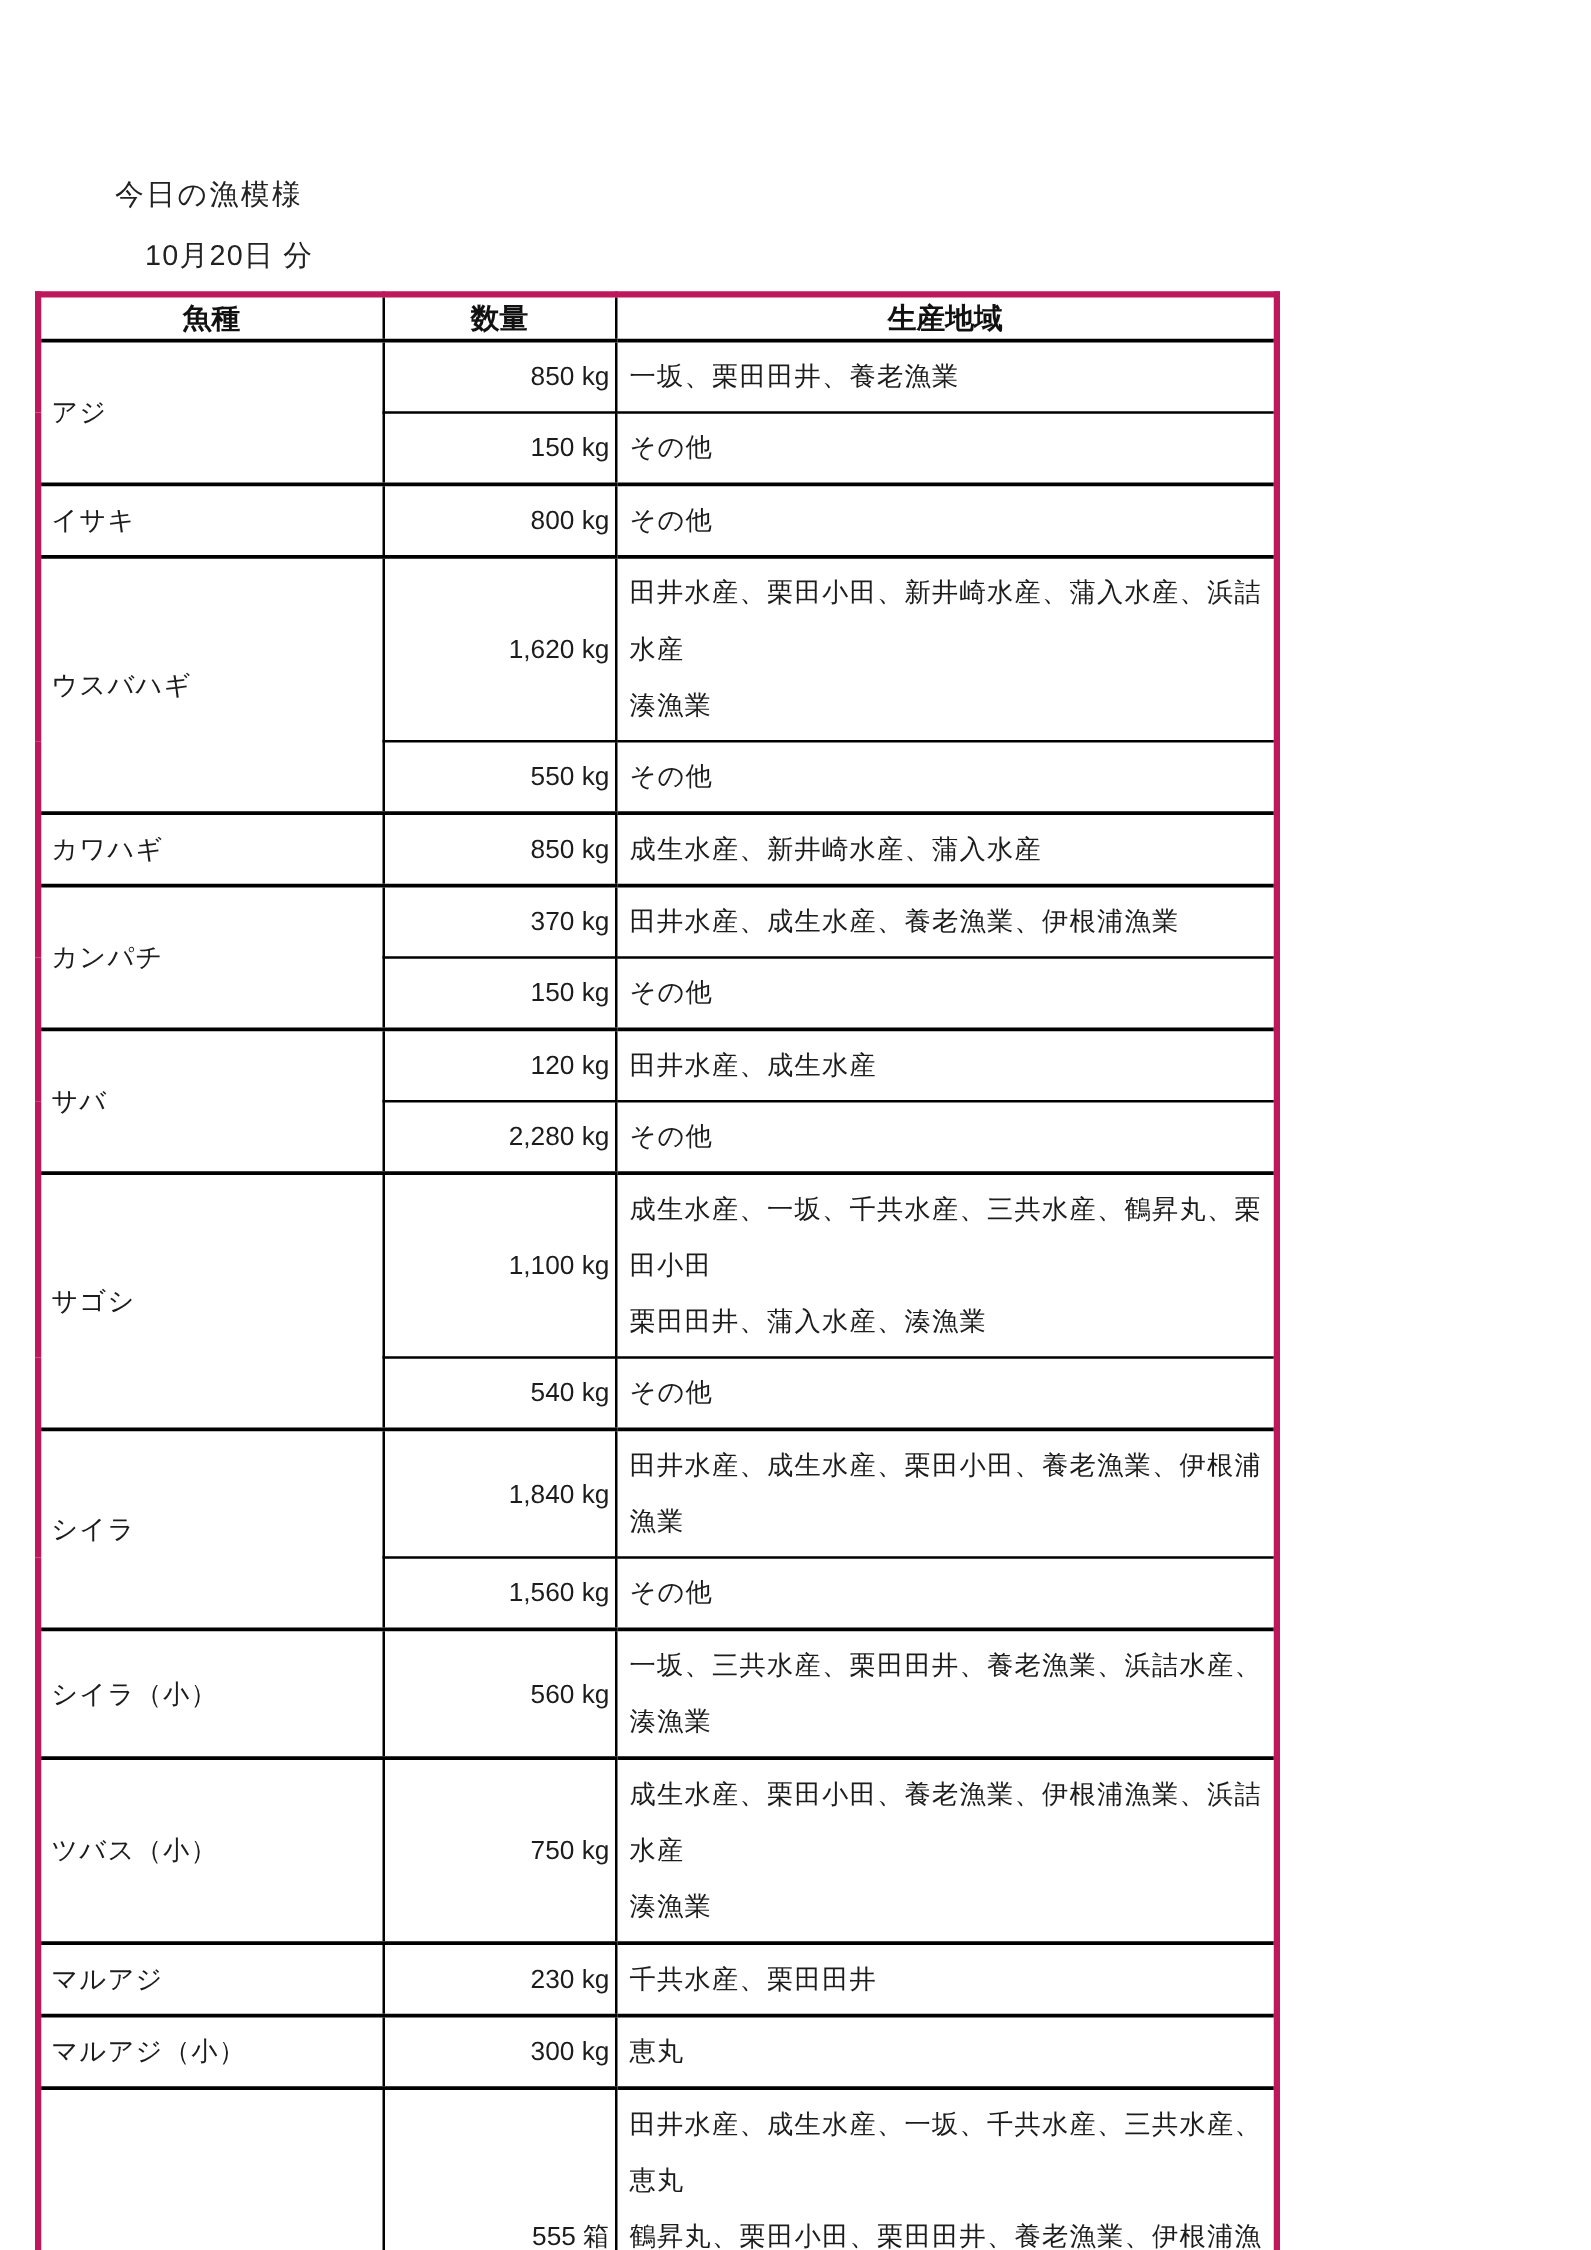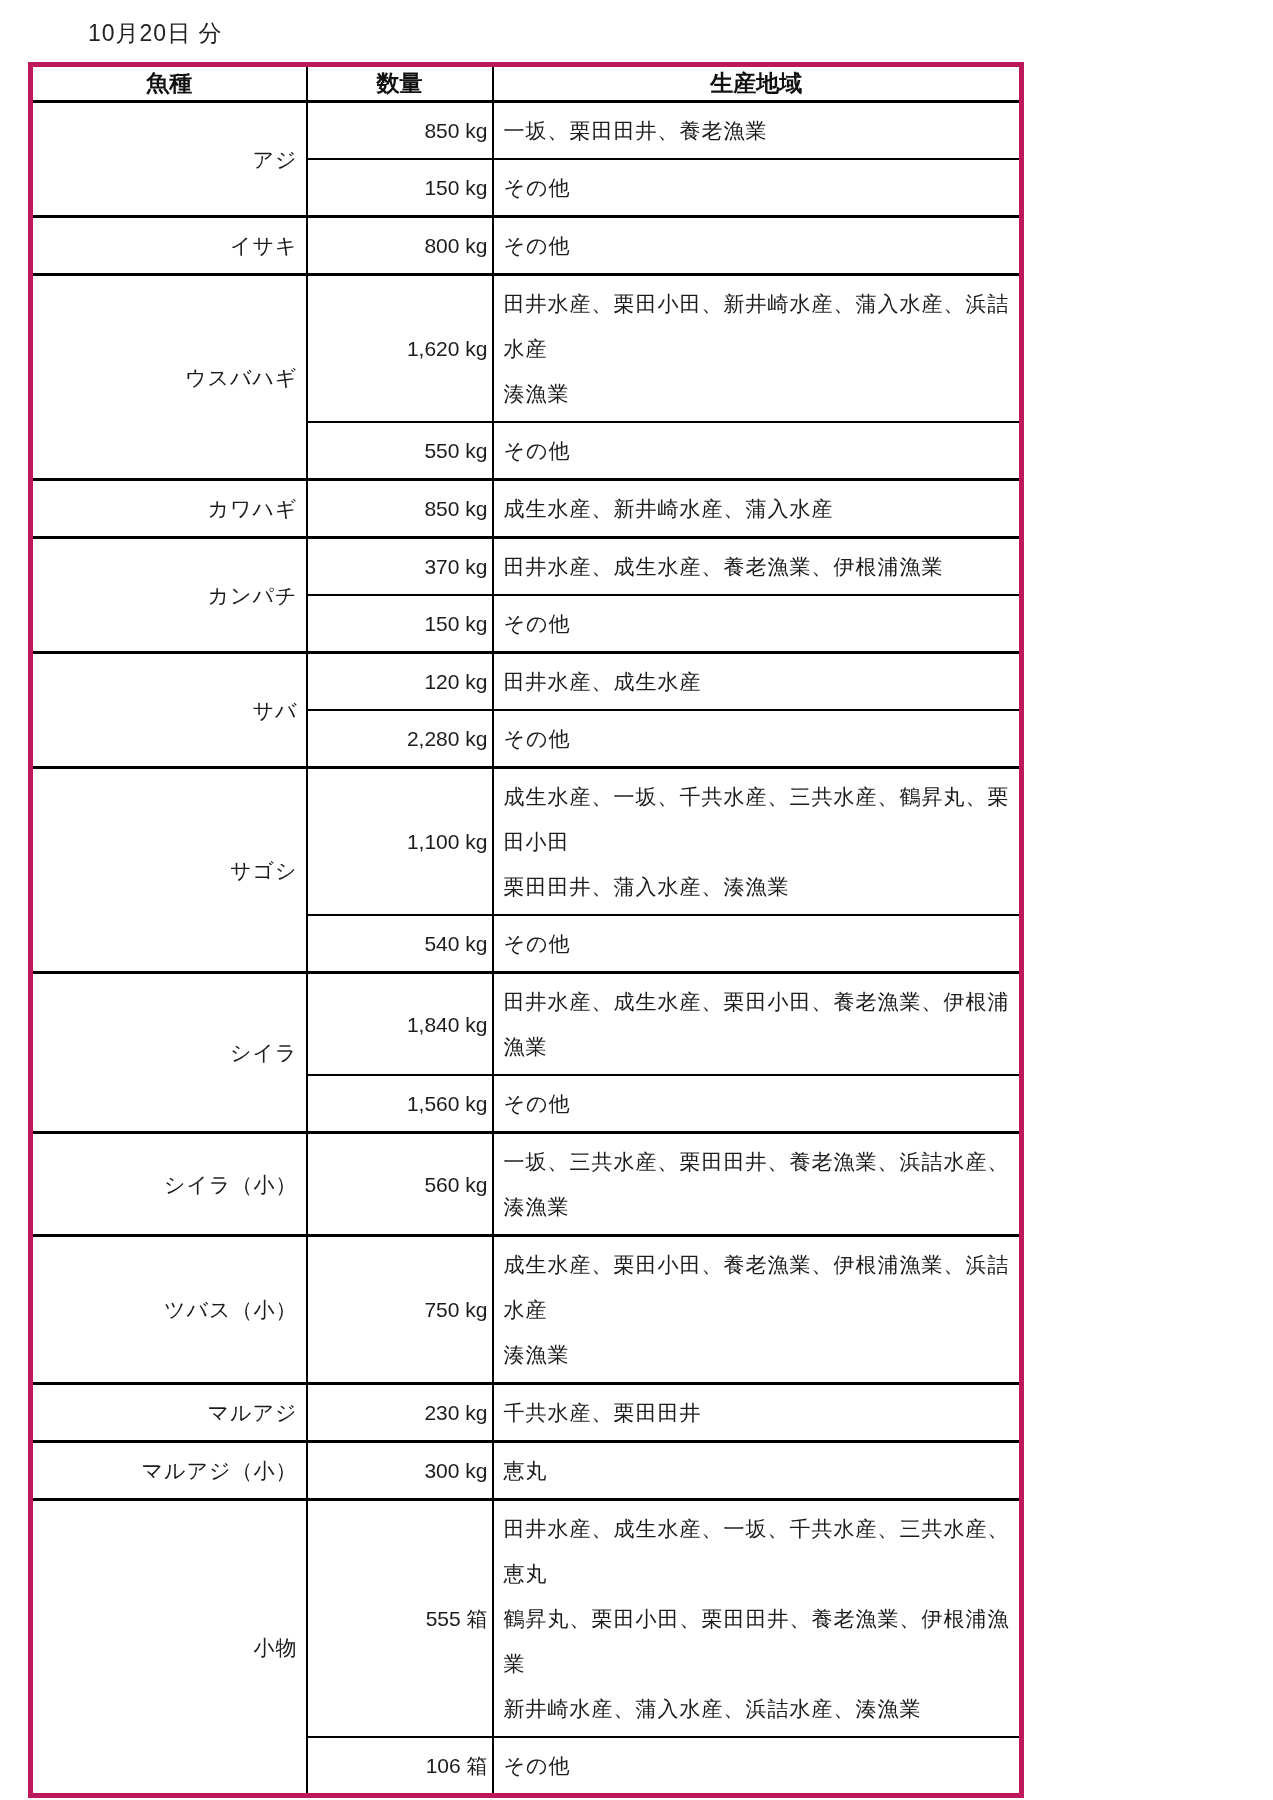--- a/index.html
+++ b/index.html
@@ -18,21 +18,21 @@
   }
   .doc-title {
     padding-top: 140px;
     margin-left: 92px;
     font-size: 23px;
     letter-spacing: 2px;
     color: #222222;
   }
   .doc-subtitle {
     margin-top: 18px;
-    margin-left: 88px;
+    margin-left: 116px;
     font-size: 23px;
     letter-spacing: 1px;
     color: #222222;
   }
   table.catch-table {
     border-collapse: collapse;
     table-layout: fixed;
     width: 996px;
     margin: 13px 0 0 28px;
     border: 5px solid #be185d;
@@ -50,21 +50,21 @@
     line-height: 27px;
   }
   .catch-table td {
     font-size: 21px;
     color: #1c1c1c;
     vertical-align: middle;
     line-height: 45px;
     padding: 5px 8px;
   }
   td.species {
-    text-align: right;
+    text-align: left;
     letter-spacing: 1px;
   }
   td.qty {
     text-align: right;
     padding-right: 4px;
     white-space: nowrap;
   }
   td.regions {
     text-align: left;
     padding-left: 10px;
@@ -73,20 +73,21 @@
     border-radius: 20px;
   }
   tr.group-start > td {
     border-top: 3px solid #000000;
   }
 </style>
 </head>
 <body>
 
 <div class="page">
+  <div class="doc-title">今日の漁模様</div>
   <div class="doc-subtitle">10月20日 分</div>
 
   <table class="catch-table">
     <colgroup>
       <col style="width:276px">
       <col style="width:186px">
       <col>
     </colgroup>
     <thead>
       <tr>

